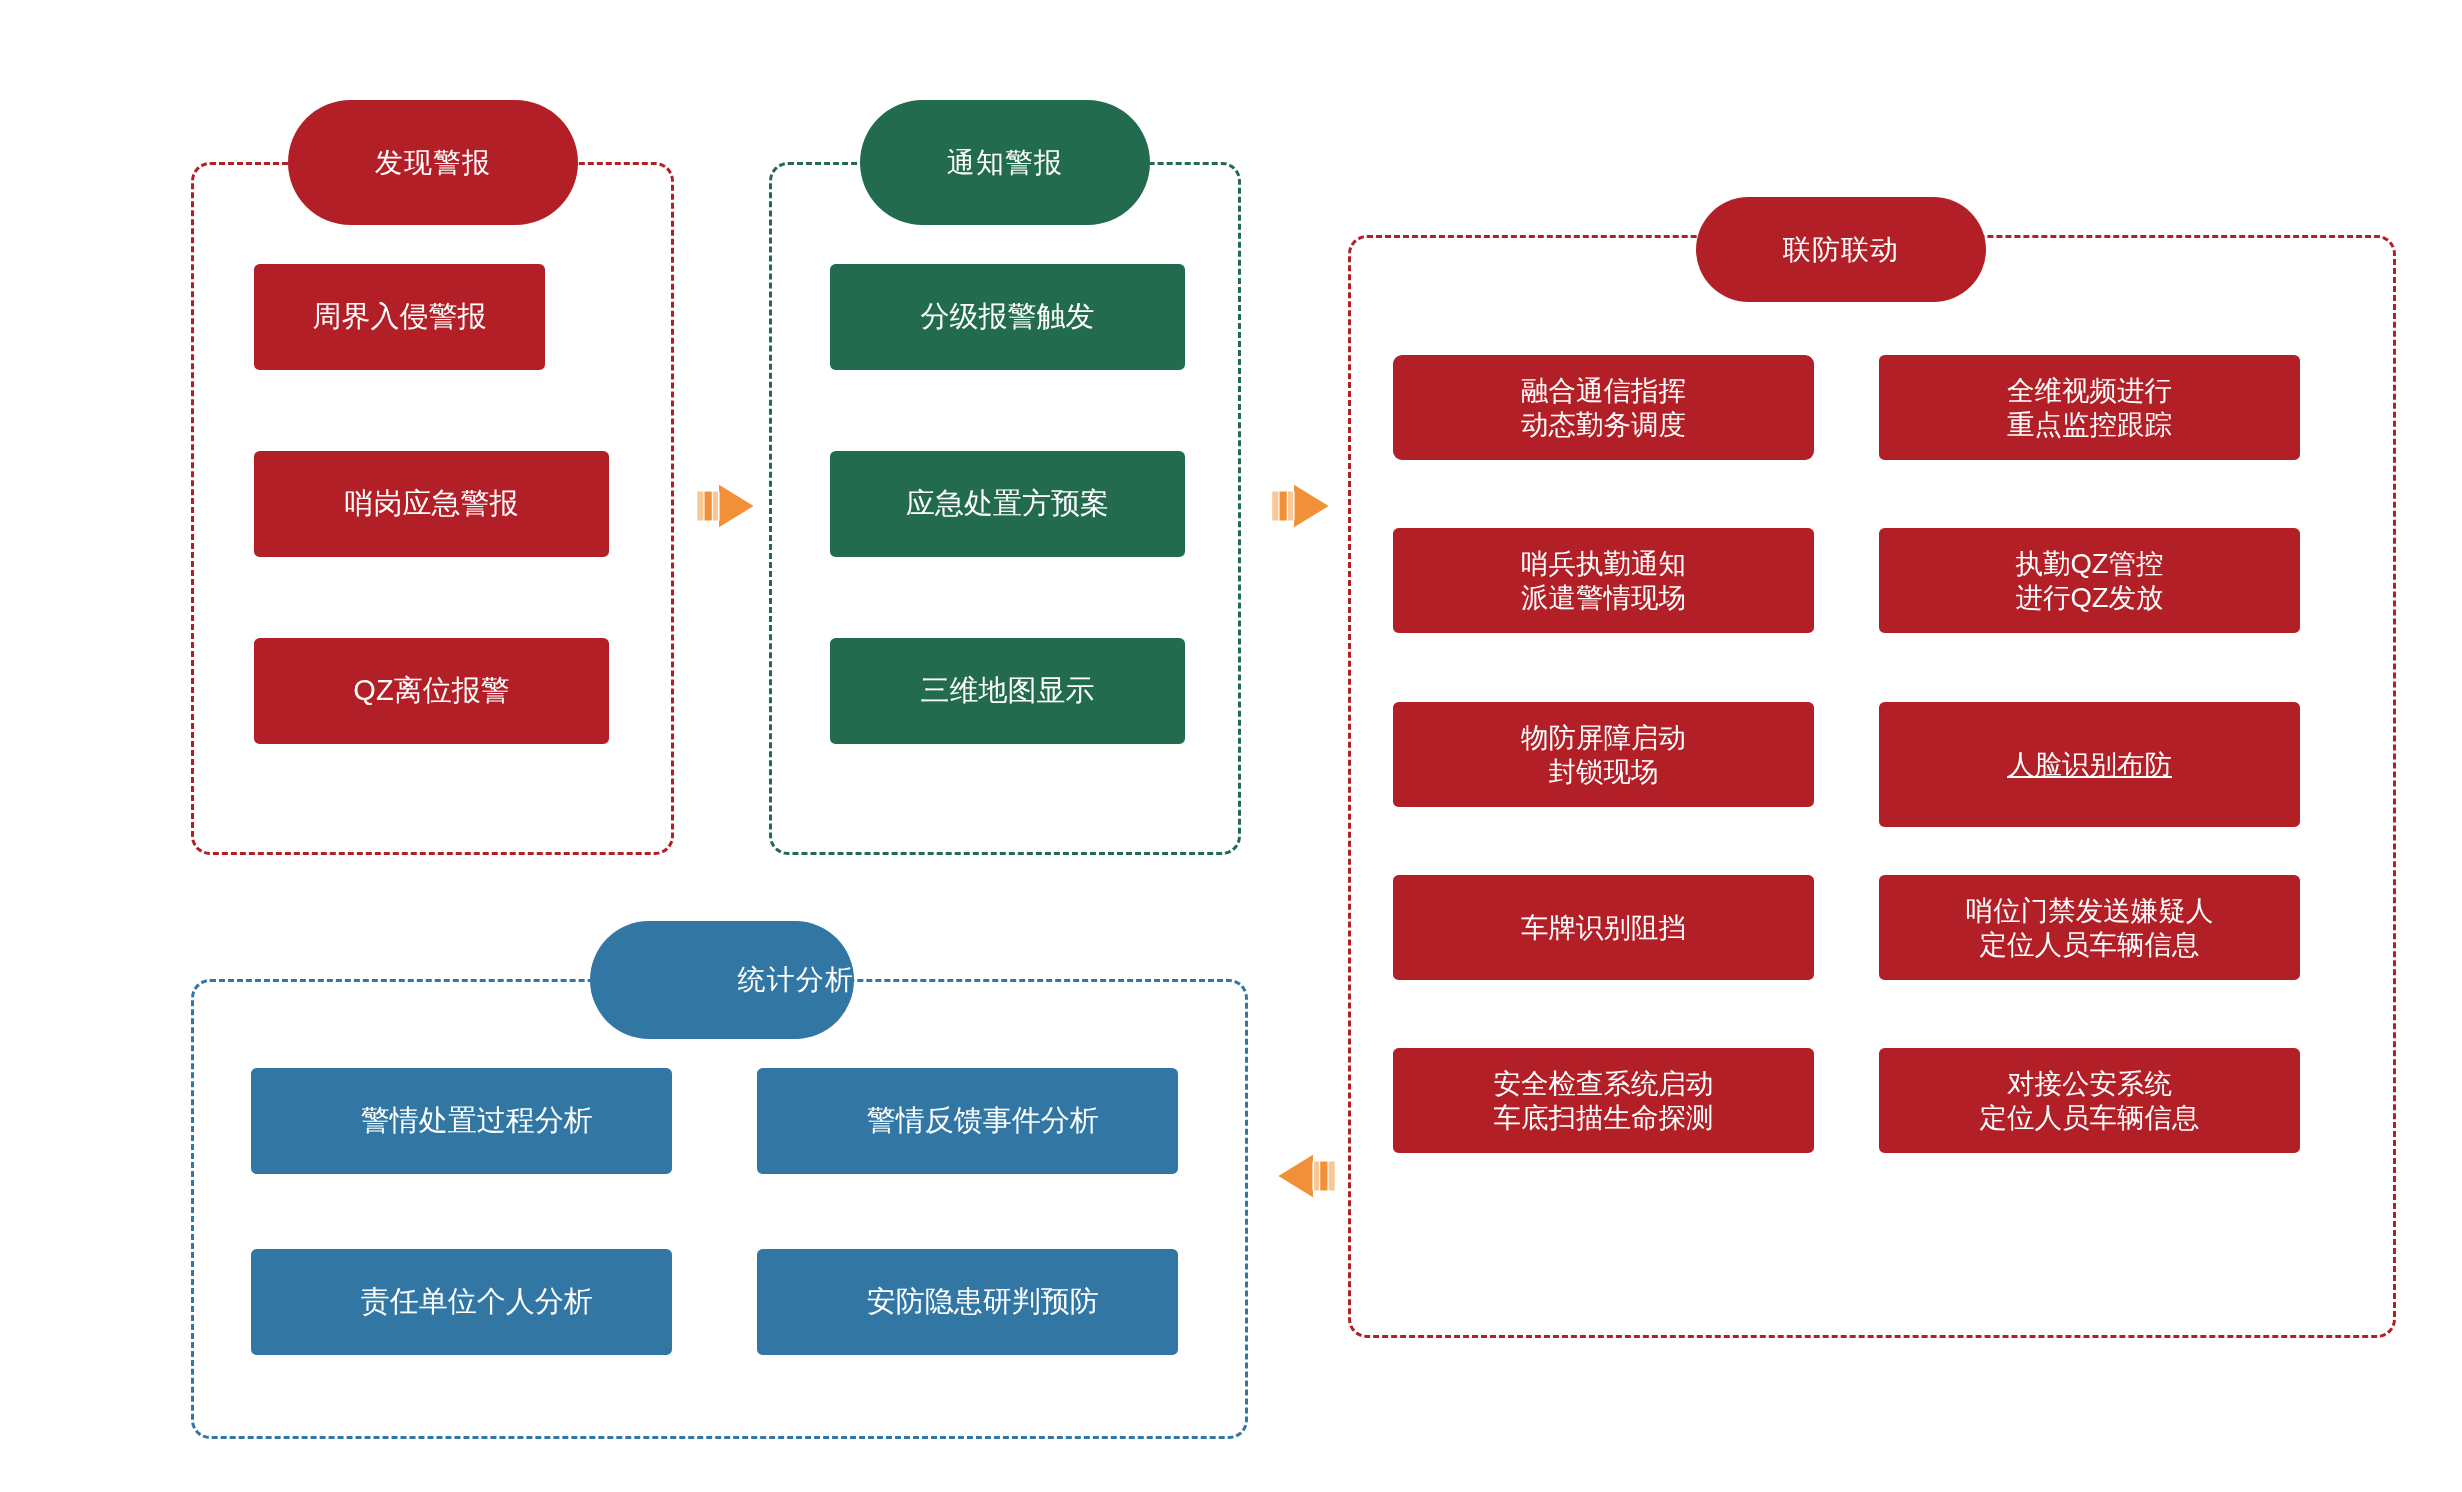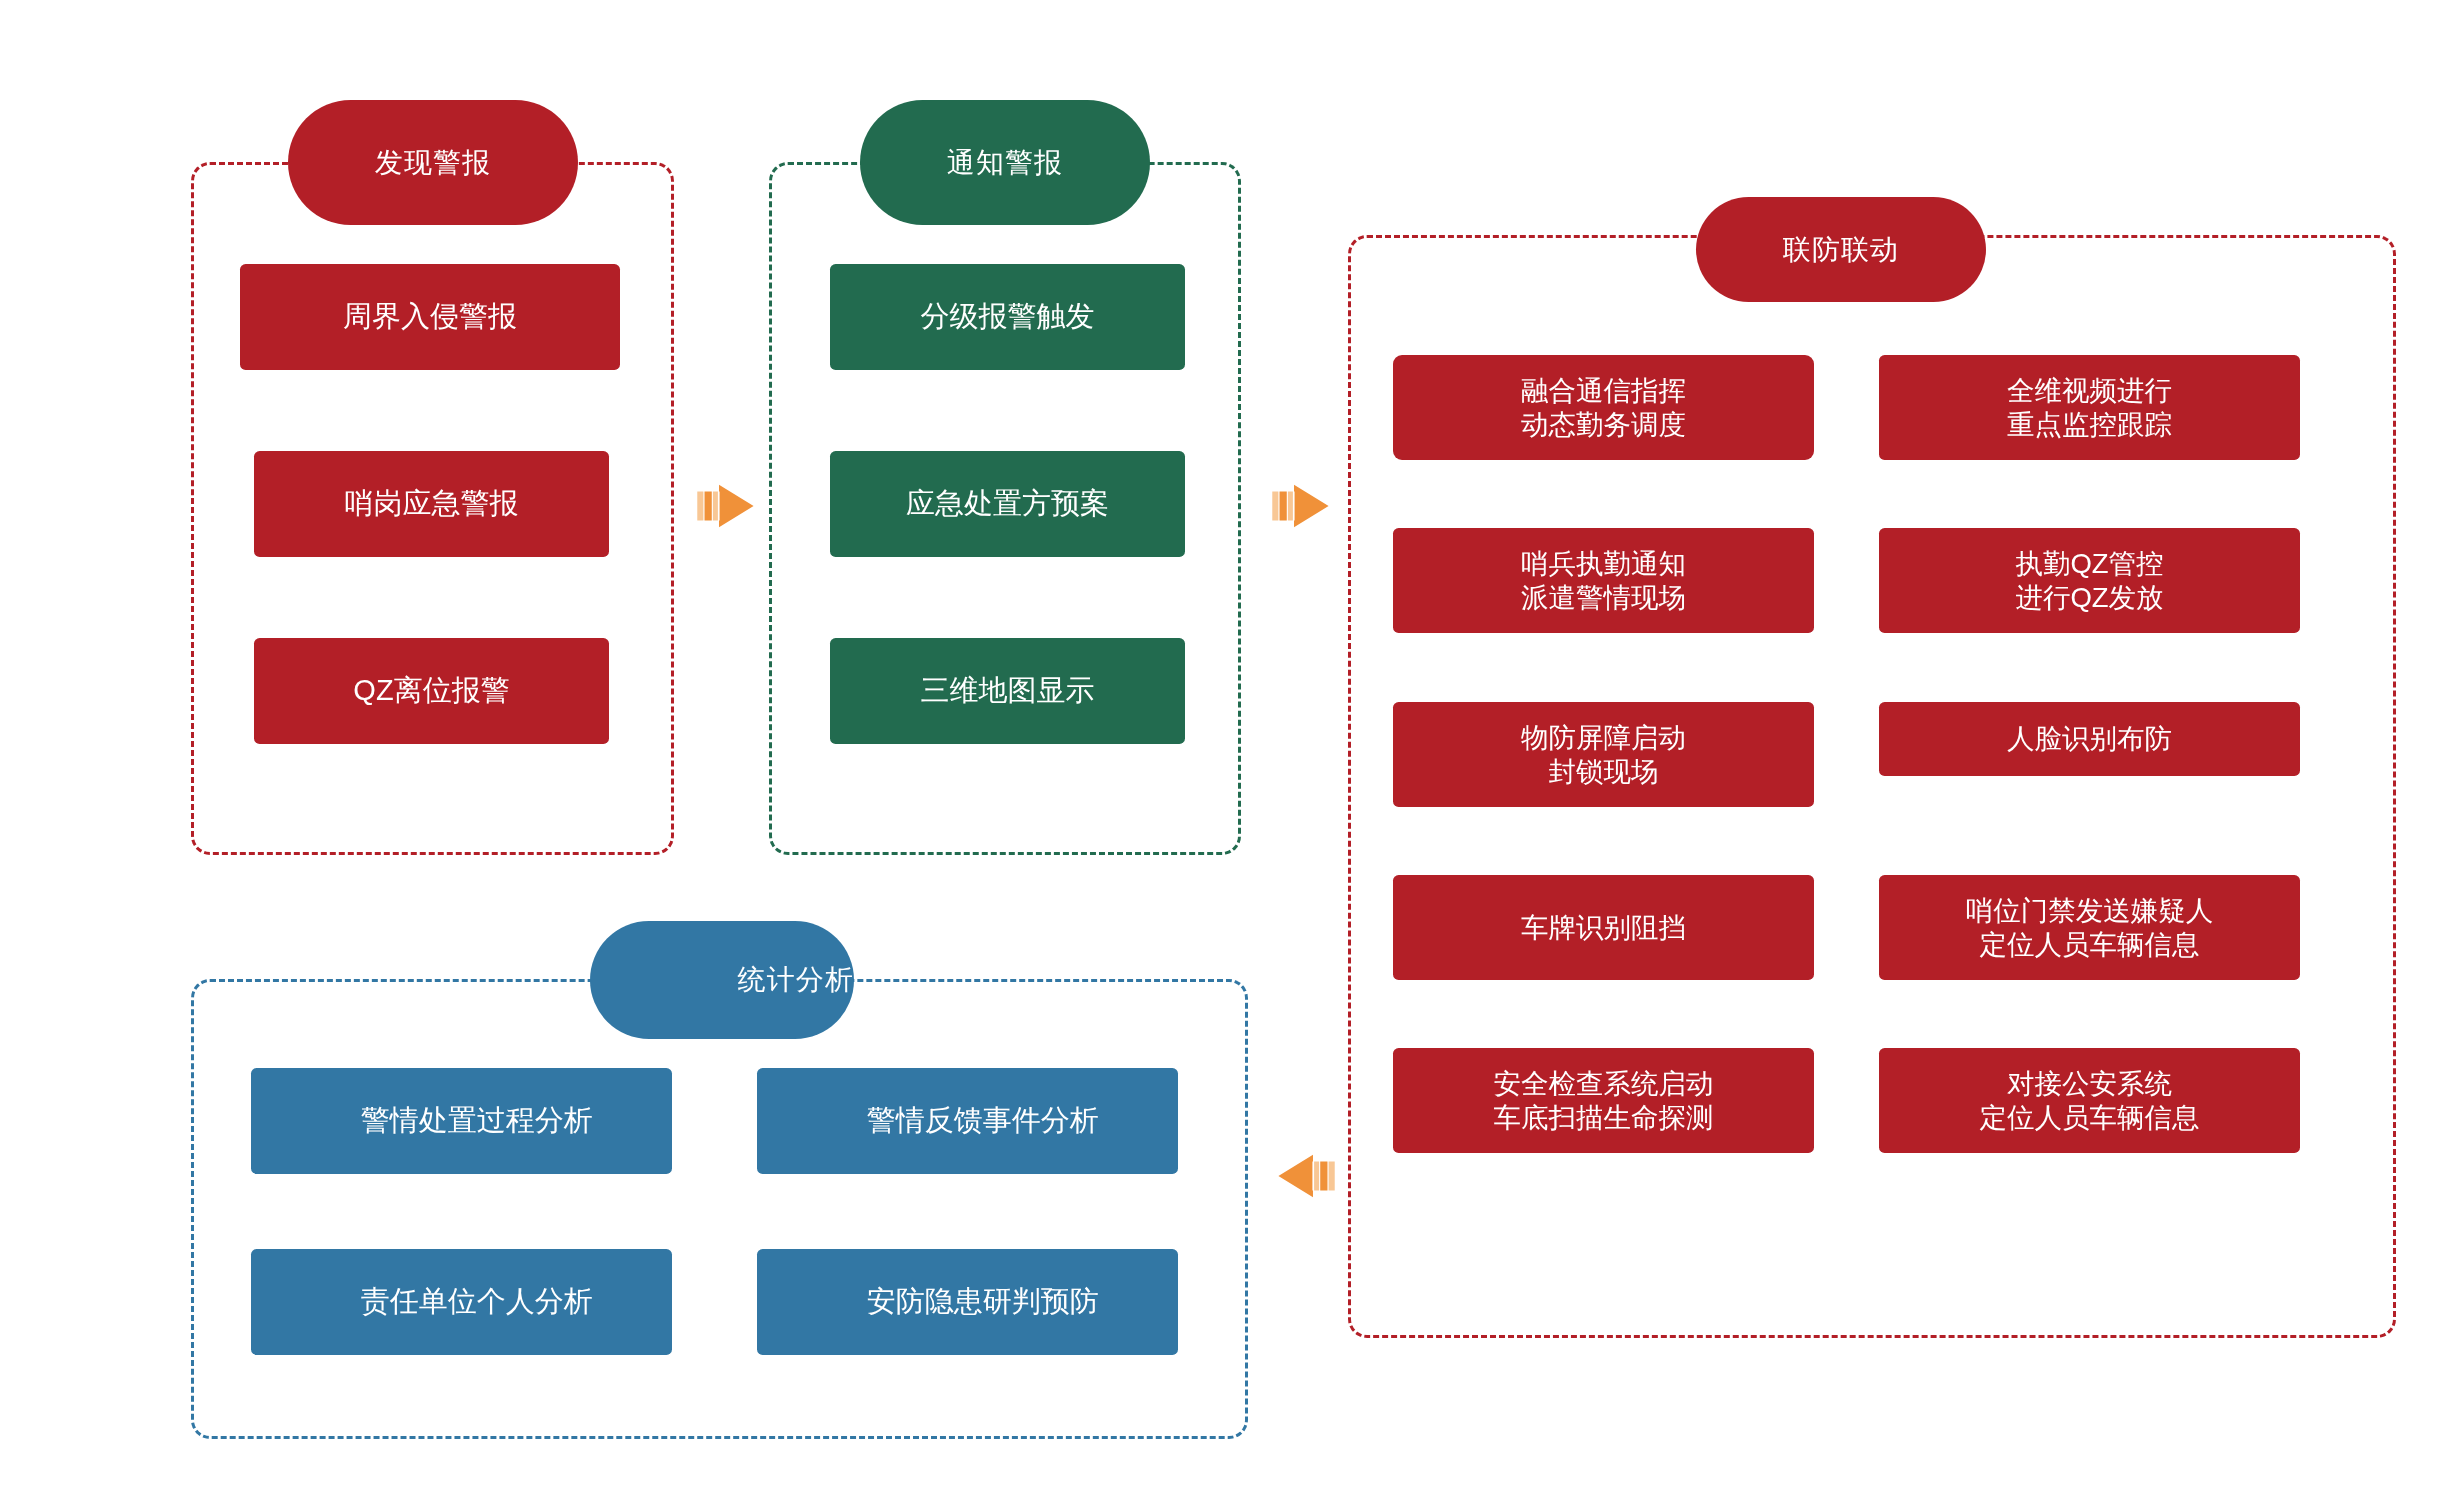--- a/index.html
+++ b/index.html
@@ -90,21 +90,21 @@
 <body>
 
 <div class="stage">
 
   <div class="panel red" style="left:191px; top:162px; width:483px; height:693px;"></div>
 
   <div class="pill red fs-pill" style="left:288px; top:100px; width:290px; height:125px;">
     <span>发现警报</span>
   </div>
 
-  <div class="box red fs-item" style="left:240px; top:264px; width:380px; height:106px;">
+  <div class="box red fs-item" style="left:254px; top:264px; width:291px; height:106px;">
     <span class="txt">周界入侵警报</span>
   </div>
   <div class="box red fs-item" style="left:254px; top:451px; width:355px; height:106px;">
     <span class="txt">哨岗应急警报</span>
   </div>
   <div class="box red fs-item" style="left:254px; top:638px; width:355px; height:106px;">
     <span class="txt">QZ离位报警</span>
   </div>
 
   <div class="arrow" style="left:697px; top:477px; width:63px; height:58px;">
@@ -180,21 +180,21 @@
       <span>全维视频进行</span>
       <span class="l2">重点监控跟踪</span>
     </span>
   </div>
   <div class="box red fs-item-s" style="left:1879px; top:528px; width:421px; height:105px;">
     <span class="txt">
       <span>执勤QZ管控</span>
       <span class="l2">进行QZ发放</span>
     </span>
   </div>
-  <div class="box red fs-item-s" style="left:1879px; top:702px; width:421px; height:74px;">
+  <div class="box red fs-item-s" style="left:1879px; top:702px; width:421px; height:125px;text-decoration:underline;">
     <span class="txt">人脸识别布防</span>
   </div>
   <div class="box red fs-item-s" style="left:1879px; top:875px; width:421px; height:105px;">
     <span class="txt">
       <span>哨位门禁发送嫌疑人</span>
       <span class="l2">定位人员车辆信息</span>
     </span>
   </div>
   <div class="box red fs-item-s" style="left:1879px; top:1048px; width:421px; height:105px;">
     <span class="txt">

